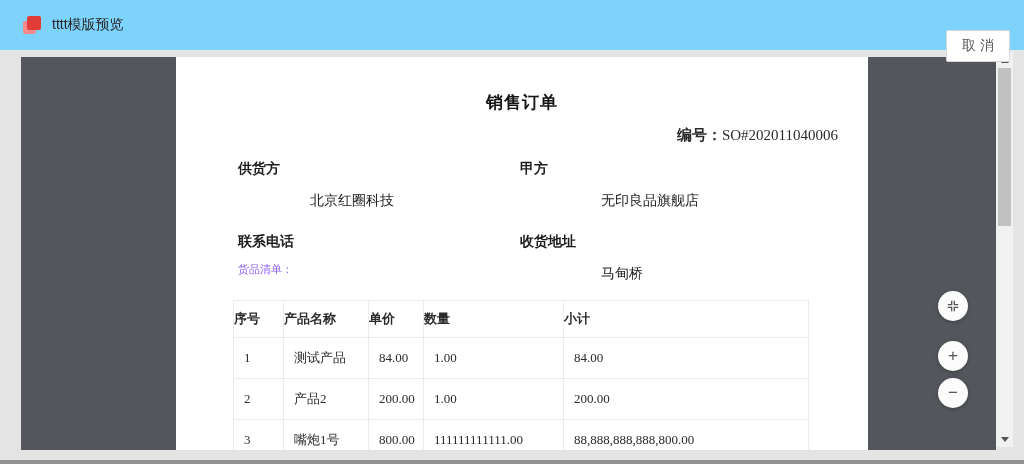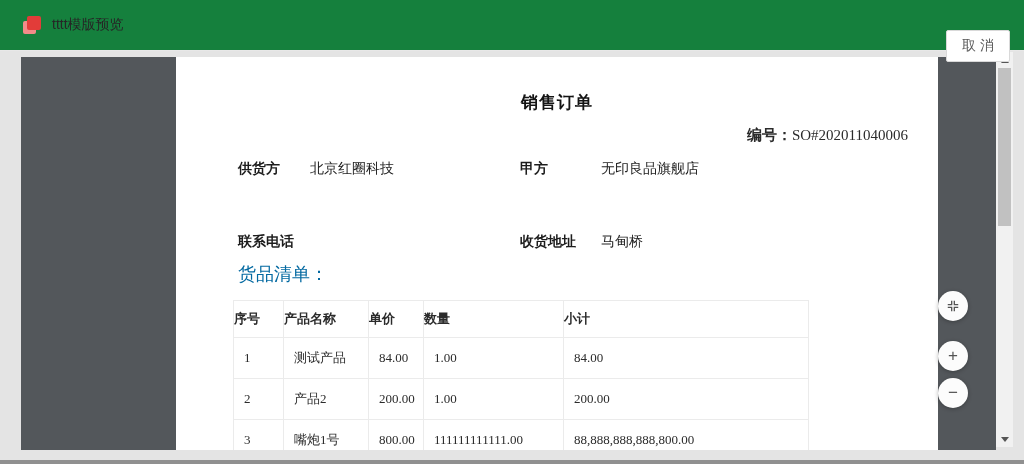--- a/index.html
+++ b/index.html
@@ -1,47 +1,47 @@
 <!DOCTYPE html>
 <html><head>
 <meta charset="utf-8">
 <style>
   * { margin:0; padding:0; box-sizing:border-box; }
   html,body { width:1024px; height:464px; overflow:hidden; }
   body { position:relative; background:#e4e4e4; font-family:"Liberation Sans",sans-serif; }
 
   
-  .topbar { position:absolute; left:0; top:0; width:1024px; height:51px; background:#15803d;
+  .topbar { position:absolute; left:0; top:0; width:1024px; height:51px; background:#7dd3fc;
             border-bottom:1px solid #e8e8e8; display:flex; align-items:center; padding:12px 14px; z-index:5; }
   .logo { position:relative; width:18px; height:18px; margin-left:9px; flex:0 0 auto; }
   .logo .back  { position:absolute; left:0; bottom:0; width:13px; height:13px; background:#f28b89; border-radius:2px; }
   .logo .front { position:absolute; right:0; top:0; width:14px; height:14px; background:#e23c39; border-radius:2px; }
   .topbar-title { margin-left:11px; font-size:14px; color:#262626; }
   .topbar-actions { margin-left:auto; display:flex; align-items:center; gap:11px;margin-top:41px; }
   .btn { height:32px; background:#fff; border:1px solid #d9d9d9; border-radius:2px;
          font-size:14px; color:#595959; display:inline-flex; align-items:center; justify-content:center;
          padding:0 15px; cursor:pointer; white-space:pre; }
   .btn .chev { margin-left:7px; display:inline-flex; }
 
   
   .panel { position:absolute; left:21px; top:57px; width:975px; height:393px; background:#53575b; }
-  .page  { position:absolute; left:176px; top:57px; width:762px; height:393px; background:#fff; overflow:hidden; z-index:2; }
+  .page  { position:absolute; left:176px; top:57px; width:692px; height:393px; background:#fff; overflow:hidden; z-index:2; }
 
   
   .doc-serif { font-family:"Liberation Serif","DejaVu Serif",serif; }
   .doc-title { position:absolute; top:34px; left:0; width:100%; text-align:center;
                font-size:17px; font-weight:bold; color:#141414; letter-spacing:1px; }
   .doc-number { position:absolute; top:69px; right:30px; font-size:15px; color:#2b2b2b; }
   .doc-number .lbl { font-weight:bold; }
   .frow { position:absolute; left:0; width:100%; height:20px; font-size:14px; color:#1d1d1d; }
   .flabel { position:absolute; font-weight:bold; }
-  .fvalue { position:absolute; }
+  .fvalue { position:absolute;margin-top:32px; }
   .p-l1 { left:62px; }  .p-v1 { left:134px; }
   .p-l2 { left:344px; } .p-v2 { left:425px; }
-  .list-label { position:absolute; left:62px; top:205px; font-size:18px; color:#0369a1; }
+  .list-label { position:absolute; left:62px; top:205px; font-size:11px; color:#8b5cf6; }
 
   .items-table { position:absolute; left:57px; top:243px; width:575px; border-collapse:collapse; table-layout:fixed; }
   .items-table th, .items-table td { border:1px solid #ebebeb; color:#2b2b2b; }
   .items-table th { height:37px; font-size:13px; font-weight:bold; text-align:left; }
   .items-table td { height:41px; font-size:13px; text-align:left; padding-left:10px;
                     font-family:"Liberation Serif","DejaVu Serif",serif; }
 
   
   .circle { position:absolute; left:938px; width:30px; height:30px; border-radius:50%;
             background:#fcfcfc; box-shadow:0 1px 4px rgba(0,0,0,0.28);

